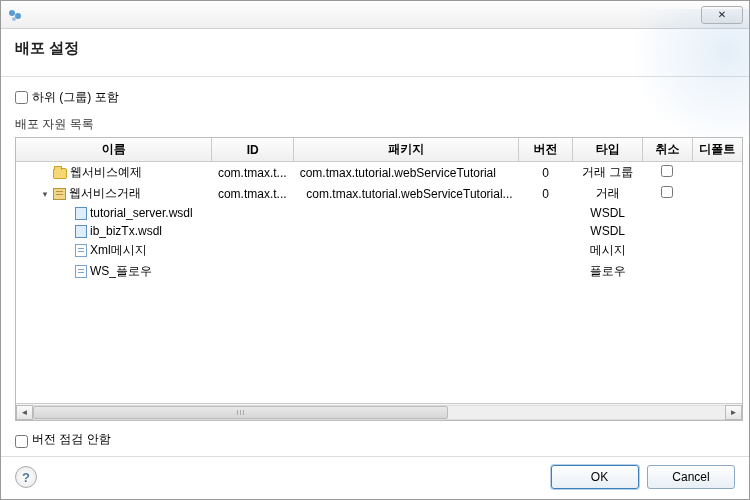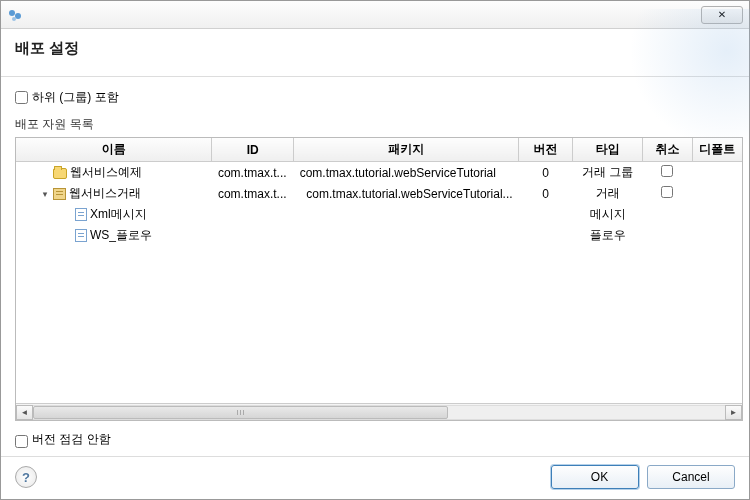--- a/index.html
+++ b/index.html
@@ -281,20 +281,50 @@
                 <td class="col-pkg" style="text-align: right;">com.tmax.tutorial.webServiceTutorial...</td>
                 <td class="col-ver" style="text-align: center;">0</td>
                 <td class="col-type" style="text-align: center;">거래</td>
                 <td class="col-cancel" style="text-align: center;"><input type="checkbox" class="small-check" style=""></td>
                 <td class="col-default"></td>
               </tr>
               <tr>
                 <td class="col-name">
                   <div class="tree-cell indent-2">
                     <span class="expander"></span>
+                    <span class="icon icon-wsdl icon-file"></span>
+                    <span>tutorial_server.wsdl</span>
+                  </div>
+                </td>
+                <td class="col-id" style="text-align: left;"></td>
+                <td class="col-pkg" style="text-align: left;"></td>
+                <td class="col-ver" style="text-align: center;"></td>
+                <td class="col-type" style="text-align: center;">WSDL</td>
+                <td class="col-cancel" style="text-align: center;"></td>
+                <td class="col-default"></td>
+              </tr>
+              <tr>
+                <td class="col-name">
+                  <div class="tree-cell indent-2">
+                    <span class="expander"></span>
+                    <span class="icon icon-wsdl icon-file"></span>
+                    <span>ib_bizTx.wsdl</span>
+                  </div>
+                </td>
+                <td class="col-id" style="text-align: left;"></td>
+                <td class="col-pkg" style="text-align: left;"></td>
+                <td class="col-ver" style="text-align: center;"></td>
+                <td class="col-type" style="text-align: center;">WSDL</td>
+                <td class="col-cancel" style="text-align: center;"></td>
+                <td class="col-default"></td>
+              </tr>
+              <tr>
+                <td class="col-name">
+                  <div class="tree-cell indent-2">
+                    <span class="expander"></span>
                     <span class="icon icon-msg"></span>
                     <span>Xml메시지</span>
                   </div>
                 </td>
                 <td class="col-id" style="text-align: left;"></td>
                 <td class="col-pkg" style="text-align: left;"></td>
                 <td class="col-ver" style="text-align: center;"></td>
                 <td class="col-type" style="text-align: center;">메시지</td>
                 <td class="col-cancel" style="text-align: center;"></td>
                 <td class="col-default"></td>

